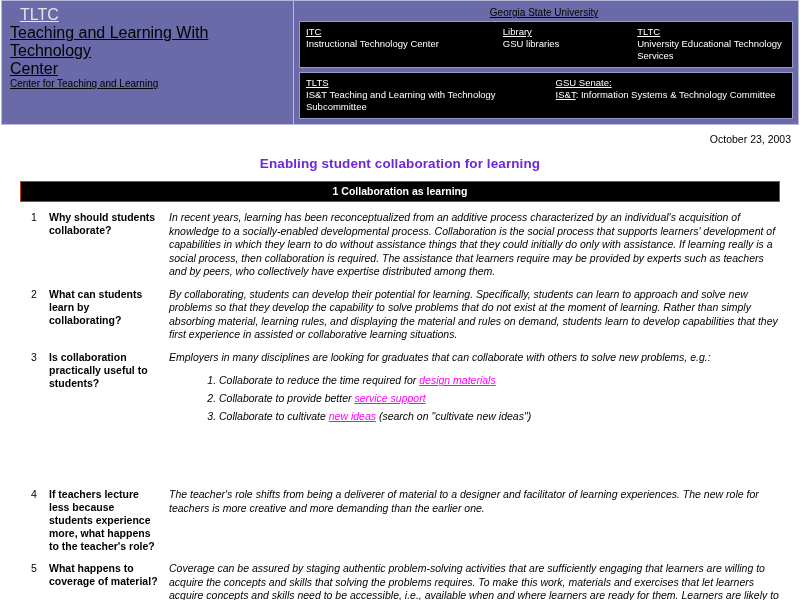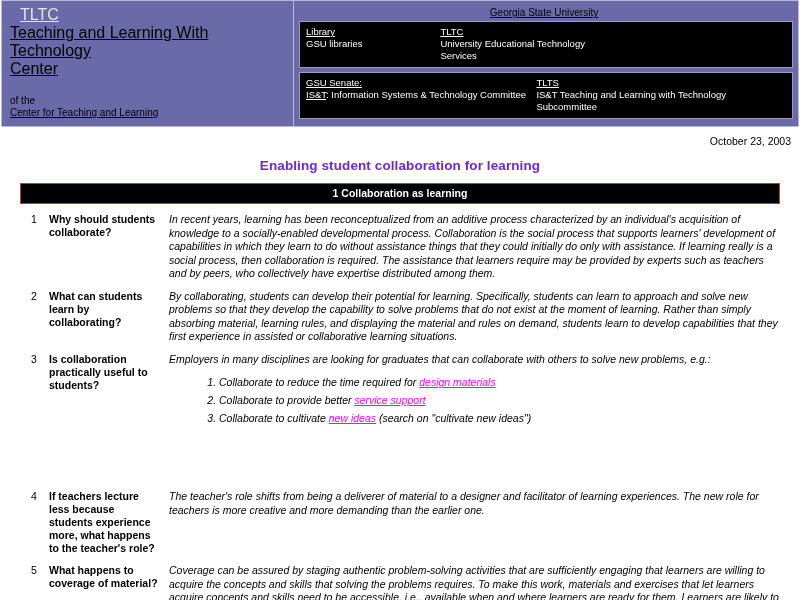--- a/index.html
+++ b/index.html
@@ -210,52 +210,55 @@
 </style>
 </head>
 <body>
 
 <div class="banner">
 
   <div class="banner-left">
     <a class="tltc-abbr" href="#">TLTC</a>
     <a class="tltc-full" href="#">Teaching and Learning With Technology</a>
     <a class="tltc-full" href="#">Center</a>
-    <div class="ofthe">of the</div>
     <a class="ctl-link" href="#">Center for Teaching and Learning</a>
   </div>
 
   <div class="banner-right">
 
     <div class="gsu-row">
       <a class="gsu-link" href="#">Georgia State University</a>
     </div>
 
     <div class="blackbox">
       <div class="bb-grid">
+        <div class="bb-col bb-col-a">
+          <a class="bb-head" href="#">ITC</a>
+          <span class="bb-sub">Instructional Technology Center</span>
+        </div>
         <div class="bb-col bb-col-b">
           <a class="bb-head" href="#">Library</a>
           <span class="bb-sub">GSU libraries</span>
         </div>
         <div class="bb-col bb-col-c">
           <a class="bb-head" href="#">TLTC</a>
           <span class="bb-sub">University Educational Technology Services</span>
         </div>
       </div>
     </div>
 
     <div class="blackbox last">
       <div class="bb-grid">
+        <div class="bb-col bb-col-half-b">
+          <a class="bb-head" href="#">TLTS</a>
+          <span class="bb-sub">IS&amp;T Teaching and Learning with Technology Subcommittee</span>
+        </div>
         <div class="bb-col bb-col-half-a">
           <a class="bb-head" href="#">GSU Senate:</a>
           <span class="bb-sub"><a class="bb-inline-link" href="#">IS&amp;T</a><span>: Information Systems &amp; Technology Committee</span></span>
-        </div>
-        <div class="bb-col bb-col-half-b">
-          <a class="bb-head" href="#">TLTS</a>
-          <span class="bb-sub">IS&amp;T Teaching and Learning with Technology Subcommittee</span>
         </div>
       </div>
     </div>
 
   </div>
 </div>
 
 <div class="datewrap">October 23, 2003</div>
 
 <div class="doctitle">Enabling student collaboration for learning</div>

